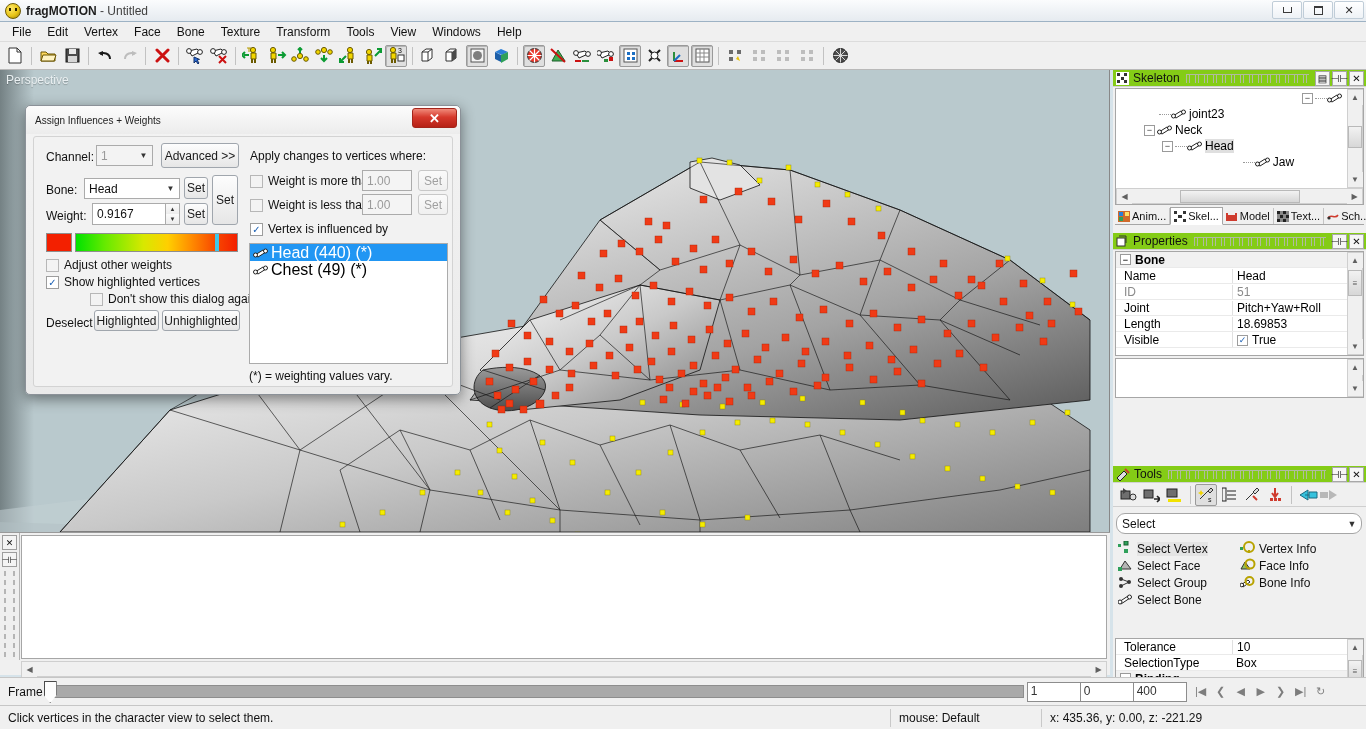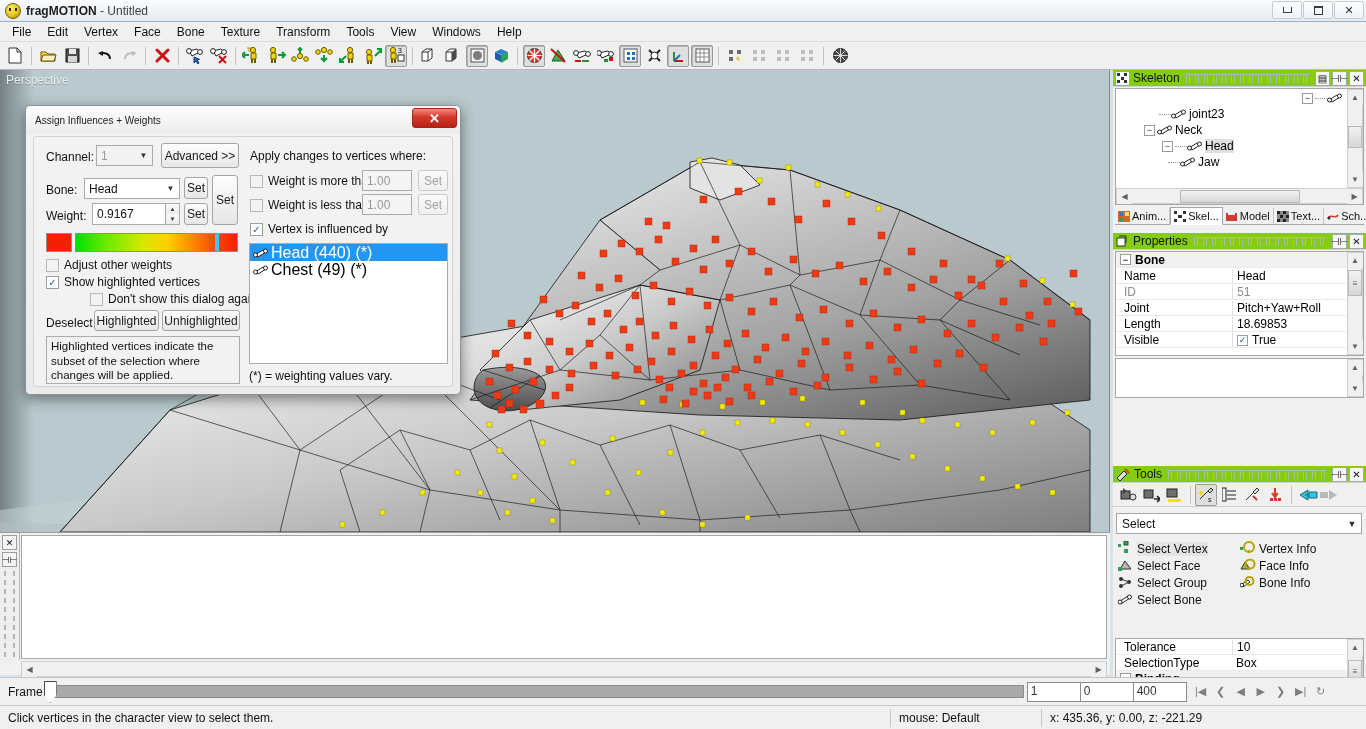--- a/index.html
+++ b/index.html
@@ -861,21 +861,21 @@
         <div class="tnode" style="padding-left:46px;">
           <span class="texp">−</span>
           <span class="tdash"></span>
           <svg width="15" height="12">
               <path d="M2 8 l8 -5 l3 2 l-8 5 z" fill="#fff" stroke="#222"></path>
               <circle cx="2.5" cy="8" r="2" fill="#fff" stroke="#222"></circle>
               <circle cx="12.5" cy="4" r="2" fill="#fff" stroke="#222"></circle>
             </svg>
           <span class="tlabel sel">Head</span>
         </div>
-        <div class="tnode" style="padding-left:52px;">
+        <div class="tnode" style="padding-left:74px;justify-content:center;">
           <span class="tdash"></span>
           <svg width="15" height="12">
               <path d="M2 8 l8 -5 l3 2 l-8 5 z" fill="#fff" stroke="#222"></path>
               <circle cx="2.5" cy="8" r="2" fill="#fff" stroke="#222"></circle>
               <circle cx="12.5" cy="4" r="2" fill="#fff" stroke="#222"></circle>
             </svg>
           <span class="tlabel">Jaw</span>
         </div>
       </div>
 
@@ -1064,21 +1064,21 @@
           </svg>
       </div>
       <div class="ttb">
         <svg width="22" height="14">
             <path d="M1 4 h8 v6 h-8z" fill="#b8b8b8"></path>
             <path d="M10 2 l8 5 l-8 5 z" fill="#b8b8b8"></path>
           </svg>
       </div>
     </div>
 
-    <div class="combobox" style="position:absolute; left:3px; top:443px; width:246px;">
+    <div class="combobox" style="position:absolute; left:3px; top:443px; width:246px;border-radius:9px;">
       <span>Select</span>
       <span class="combo-arrow">▼</span>
     </div>
 
     <div style="position:absolute; left:3px; top:466px; width:248px;">
       <div class="toolgrid">
         <div class="toolcell sel">
           <span class="ic">
             <svg width="17" height="15">
                 <rect x="0" y="3" width="3" height="3" fill="#2fa05a"></rect>
@@ -1269,21 +1269,20 @@
       </div>
 
       <span class="lbl" style="position:absolute;left:12px;top:179px;">Deselect</span>
       <div class="btn" style="position:absolute;left:60px;top:173px;width:65px;height:21px;">
         <span>Highlighted</span>
       </div>
       <div class="btn" style="position:absolute;left:128px;top:173px;width:78px;height:21px;">
         <span>Unhighlighted</span>
       </div>
 
-      <div class="infobox" style="position:absolute;left:12px;top:199px;width:194px;height:48px;">Highlighted vertices indicate the subset of the selection where changes will be applied.</div>
 
       <span class="lbl" style="position:absolute;left:216px;top:12px;">Apply changes to vertices where:</span>
 
       <div class="chkrow" style="position:absolute;left:216px;top:37px;">
         <span class="chk off"></span>
         <span class="lbl">Weight is more than</span>
       </div>
       <div class="tbox disabled" style="position:absolute;left:328px;top:33px;width:50px;height:21px;">1.00</div>
       <div class="btn disabled" style="position:absolute;left:384px;top:33px;width:30px;height:21px;">
         <span>Set</span>

